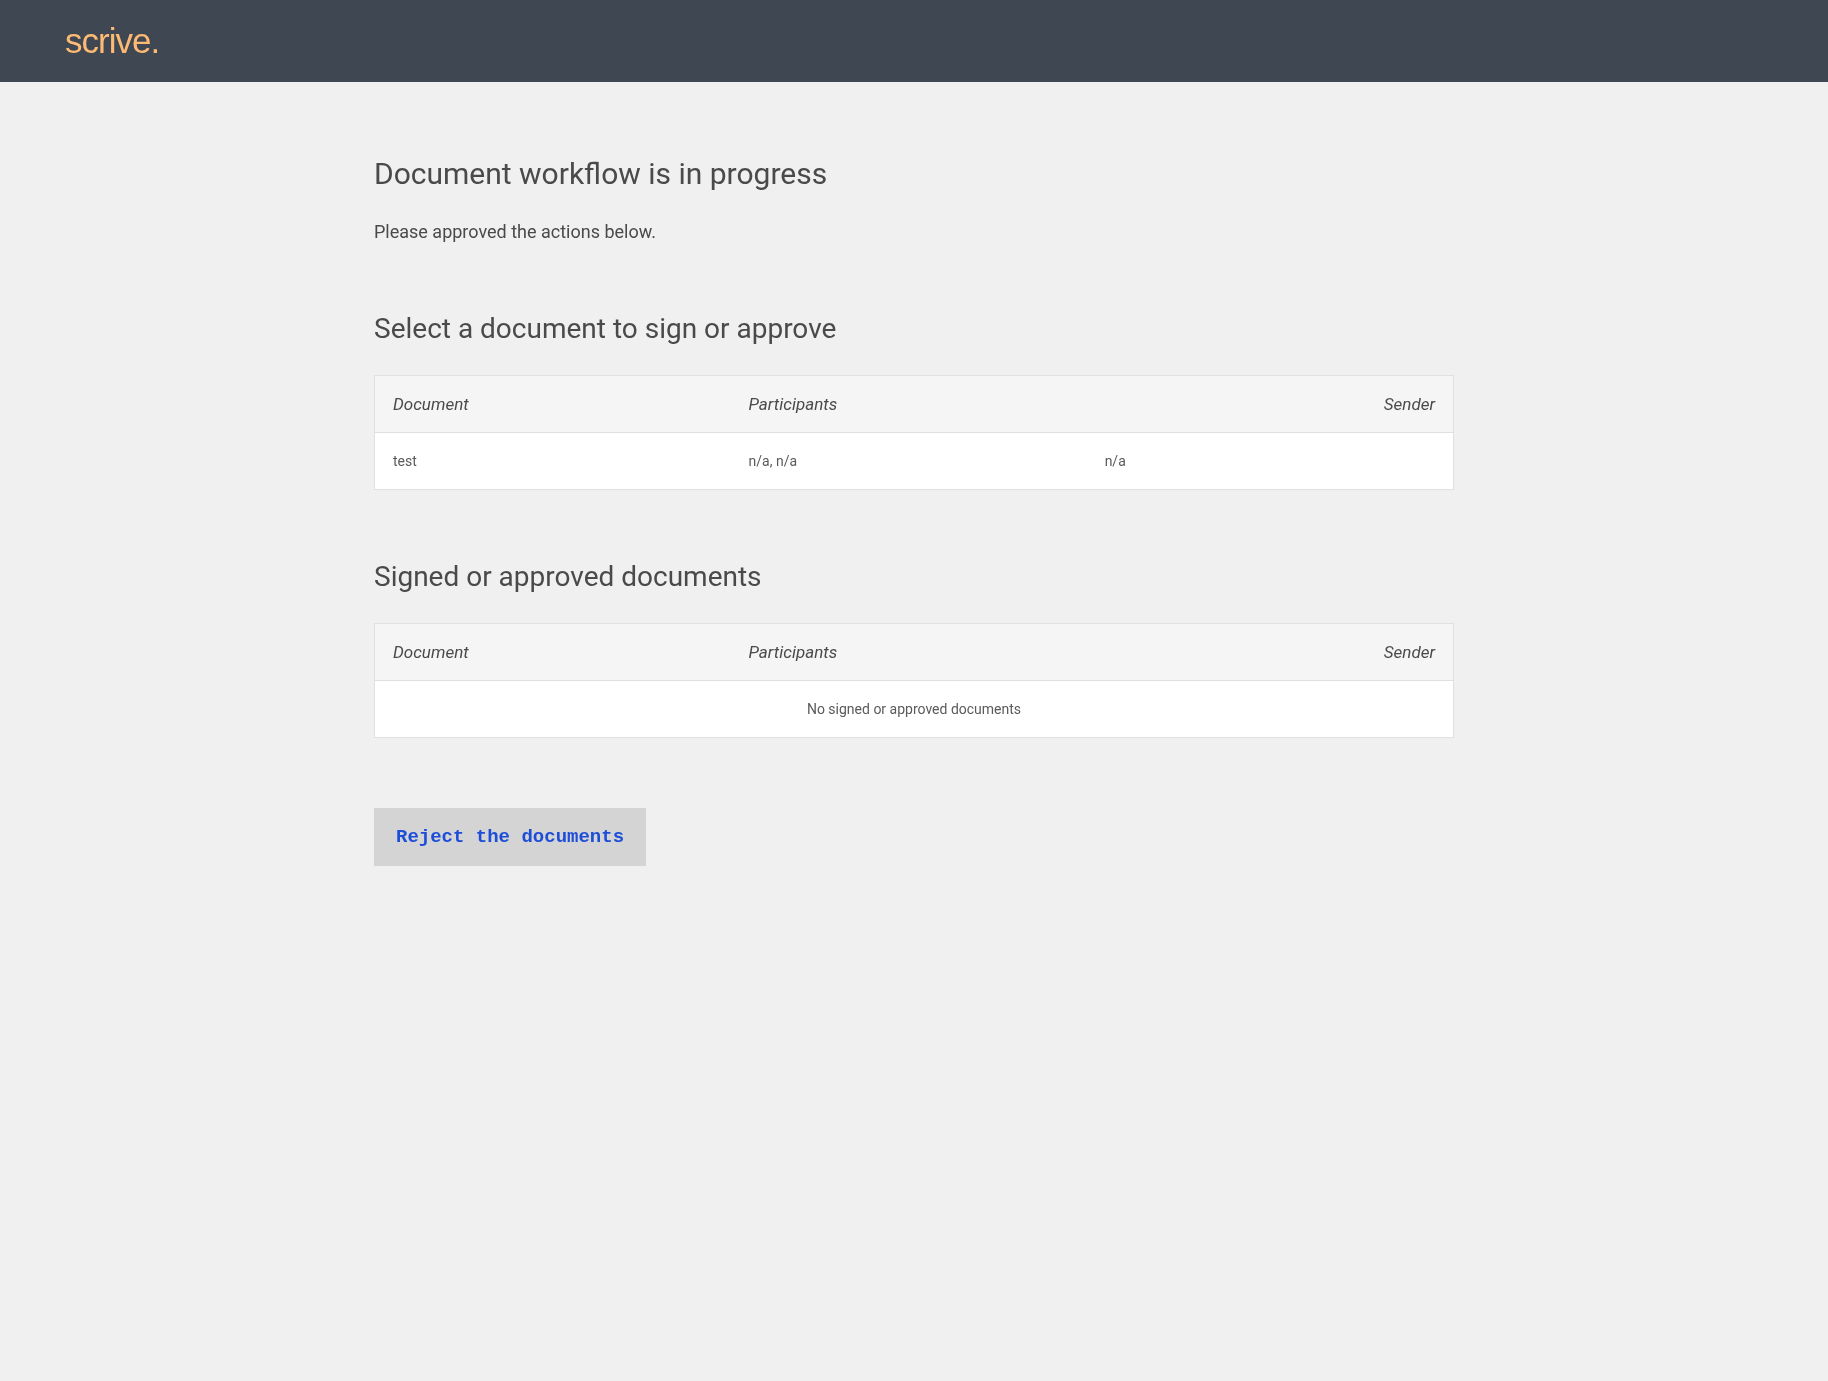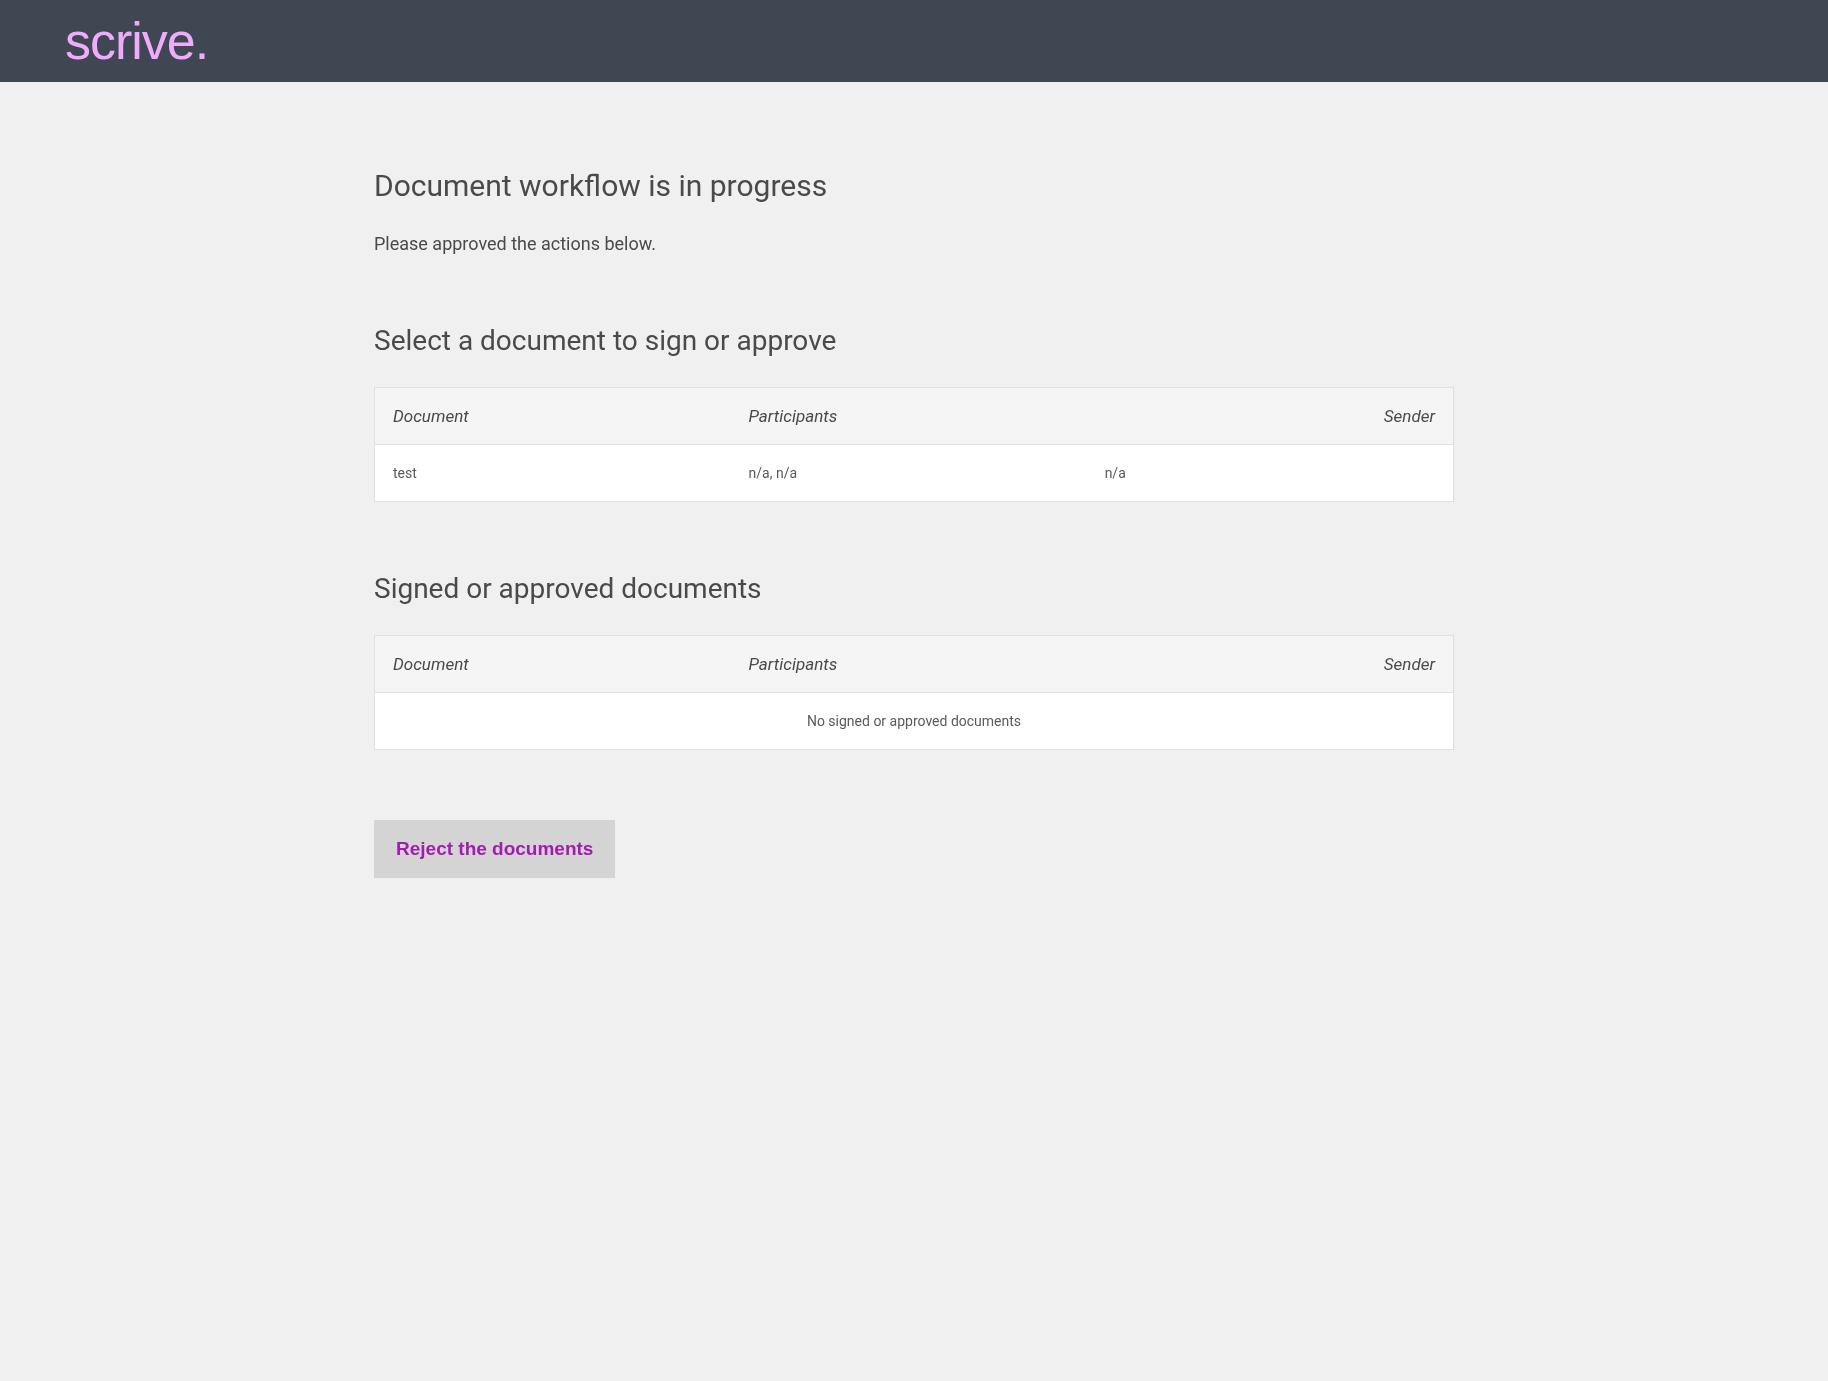--- a/index.html
+++ b/index.html
@@ -13,29 +13,29 @@
       color: #333;
     }
     .header {
       background-color: #3e4752;
       padding: 20px 65px;
       height: 82px;
       display: flex;
       align-items: center;
     }
     .logo {
-      color: #f0abfc;
-      font-size: 52px;
+      color: #fdba74;
+      font-size: 35px;
       font-weight: 400;
       letter-spacing: -1px;
       font-family: Arial, sans-serif;
     }
     .container {
       max-width: 1210px;
-      margin: 16px auto;
+      margin: 4px auto;
       padding: 70px 65px 60px 65px;
     }
     .page-title {
       font-size: 30px;
       font-weight: 400;
       color: #4a4a4a;
       margin-bottom: 30px;
     }
     .page-subtitle {
       font-size: 18px;
@@ -89,23 +89,23 @@
     }
     .data-row {
       cursor: pointer;
     }
     .reject-button {
       background-color: #d4d4d4;
       border: none;
       padding: 18px 22px;
       font-size: 19px;
       font-weight: 600;
-      color: #a21caf;
+      color: #1d4ed8;
       cursor: pointer;
-      font-family: Liberation Sans, sans-serif;
+      font-family: Liberation Mono, monospace;
     }
     .section-2 {
       margin-top: 20px;
     }
   </style>
 </head>
 <body>
 
 <div class="header">
   <div class="logo">scrive.</div>

